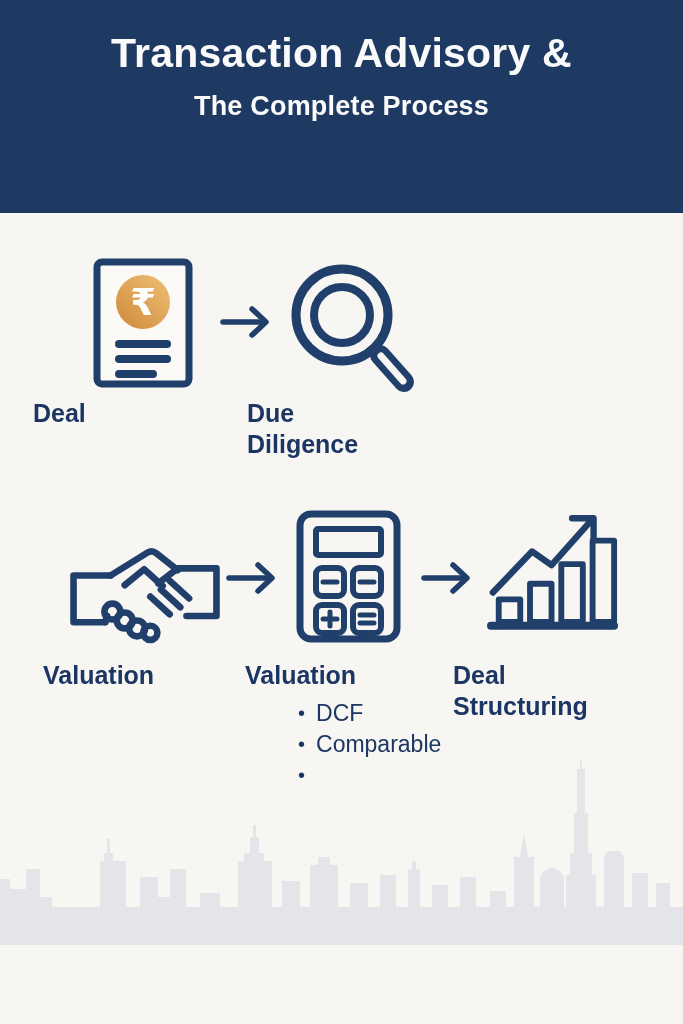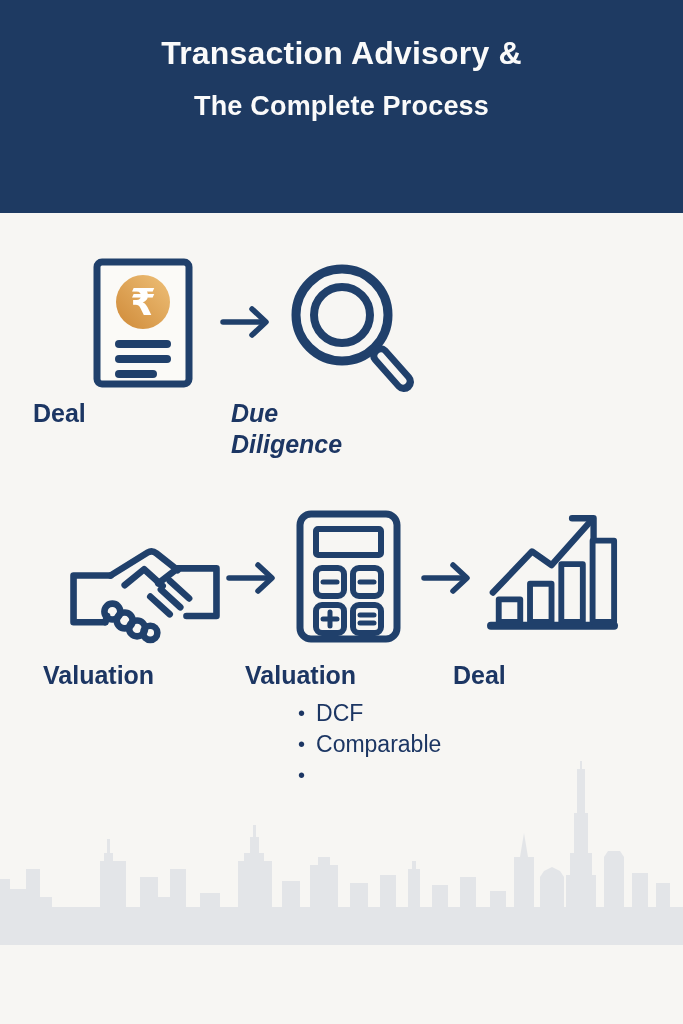--- a/index.html
+++ b/index.html
@@ -8,21 +8,21 @@
     background:#f7f6f3;
     font-family:"Liberation Sans", sans-serif;
   }
   
   .header{
     position:absolute; left:0; top:0; width:683px; height:213px;
     background:#1e3a62; color:#fafafa; text-align:center;
   }
   .header .title{
     margin:0; padding-top:26px;
-    font-size:32px; font-weight:700; line-height:55px; letter-spacing:.2px;
+    font-size:41px; font-weight:700; line-height:55px; letter-spacing:.2px;
   }
   .header .subtitle{
     margin:10px 0 12px 0;
     font-size:27px; font-weight:700; letter-spacing:.2px;
   }
   
   .icon{position:absolute;}
   .stroke{stroke:#20406b; fill:none; stroke-linecap:round; stroke-linejoin:round;}
   .step-label{
     position:absolute; text-align:left;
@@ -73,21 +73,21 @@
   <svg class="icon" style="left:285px; top:260px;" width="130" height="138" viewBox="0 0 130 138">
     <circle class="stroke" cx="57" cy="55" r="46" stroke-width="9"></circle>
     <circle class="stroke" cx="57" cy="55" r="28" stroke-width="8"></circle>
     <line x1="95" y1="95" x2="119" y2="122" stroke="#20406b" stroke-width="20" stroke-linecap="round"></line>
     <line x1="96" y1="96" x2="118" y2="121" stroke="#f7f6f3" stroke-width="7" stroke-linecap="round"></line>
   </svg>
 
   <div class="step-label" style="left:33px; top:398px; width:220px;">
     <span>Deal</span><br>
   </div>
-  <div class="step-label" style="left:231px; top:398px; width:200px;font-style:italic;">
+  <div class="step-label" style="left:247px; top:398px; width:200px;">
     <span>Due</span><br>
     <span>Diligence</span>
   </div>
 
   <svg class="icon" style="left:70px; top:533px;" width="150" height="114" viewBox="0 0 170 125">
     <g class="stroke" stroke-width="7.5">
 
       <path d="M46 46 H4 V99 H40"></path>
 
       <path d="M122 38 H166 V92 H132"></path>
@@ -161,20 +161,21 @@
     <li>
       <span class="dot">•</span>
       <span>Comparable</span>
     </li>
     <li>
       <span class="dot">•</span>
     </li>
   </ul>
   <div class="step-label" style="left:453px; top:660px; width:200px;">
     <span>Deal</span><br>
+    <span>Structuring</span>
   </div>
 
   <svg class="skyline" width="683" height="190" viewBox="0 0 683 190">
     <path fill="#e3e5e8" d="
       M0,122 L10,122 L10,132 L26,132 L26,112 L40,112 L40,140
       L52,140 L52,150 L60,150
       L100,150 L100,104 L104,104 L104,96 L107,96 L107,82 L110,82 L110,96 L113,96 L113,104 L126,104 L126,150
       L140,150 L140,120 L158,120 L158,140
       L170,140 L170,112 L186,112 L186,150
       L200,150 L200,136 L220,136 L220,150

